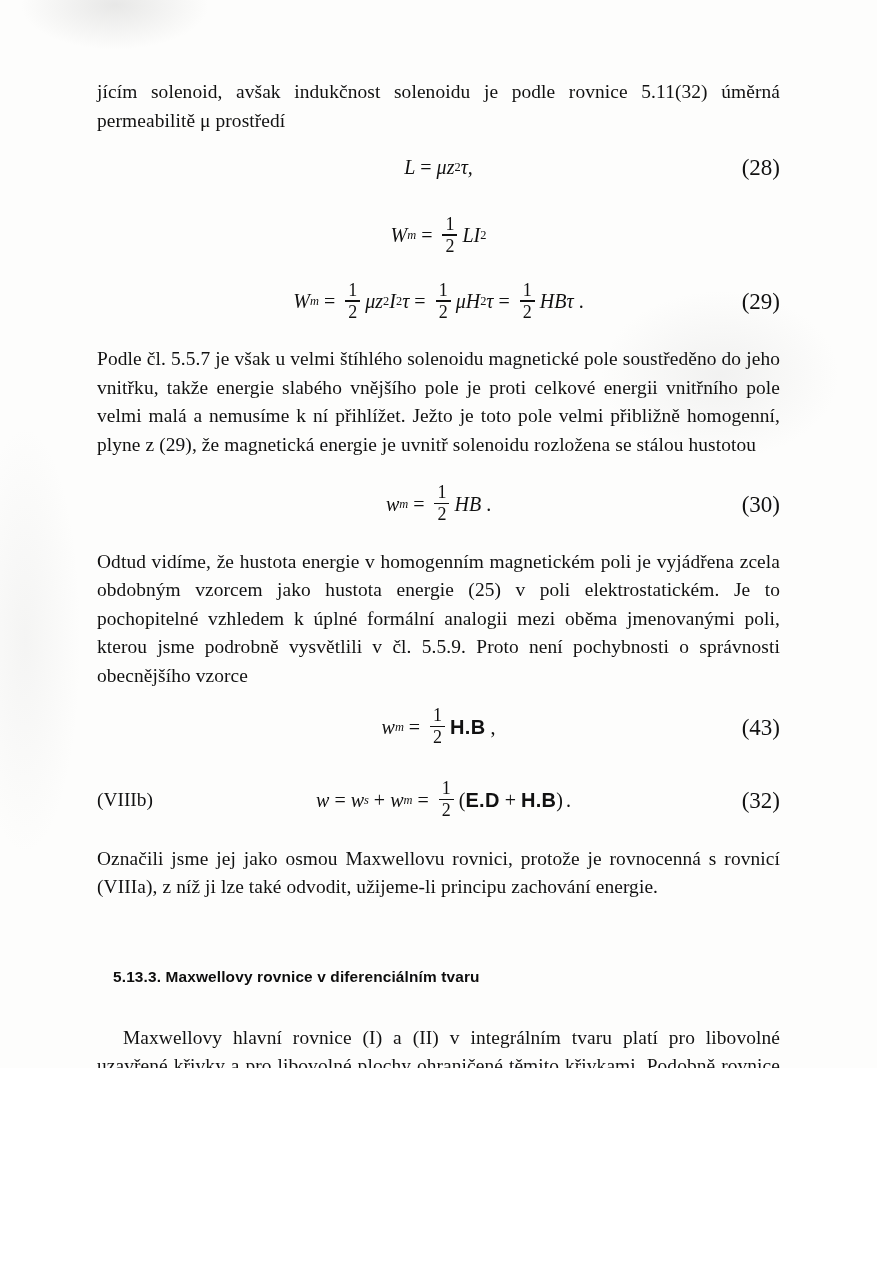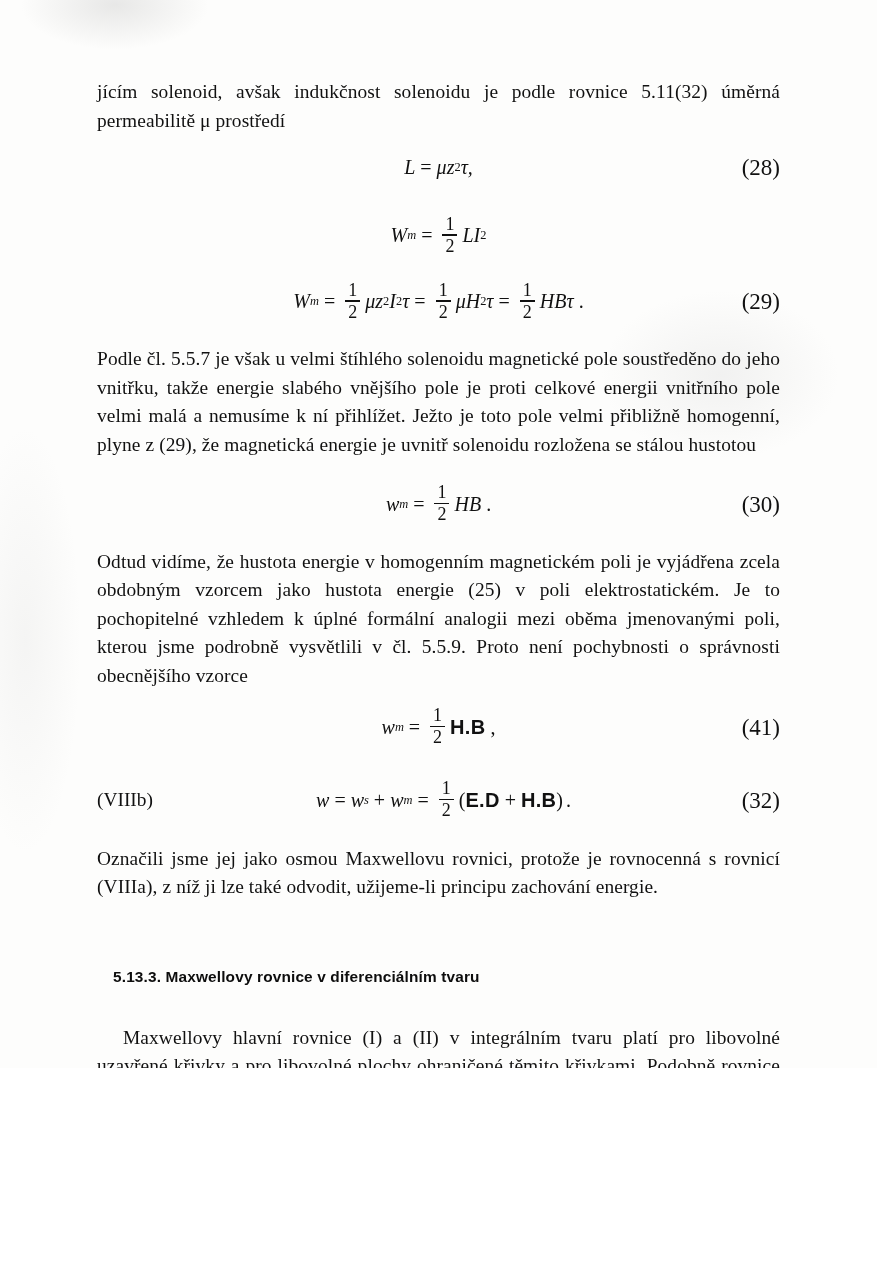--- a/index.html
+++ b/index.html
@@ -278,21 +278,21 @@
         <span class="frac">
           <span class="num">1</span>
           <span class="bar"></span>
           <span class="den">2</span>
         </span>
         <span class="vec">H</span>
           <span class="vec">.</span>
           <span class="vec">B</span>
           <span style="margin-left:5px;">,</span>
       </span>
-      <span class="eq-num">(41)</span>
+      <span class="eq-num">(43)</span>
     </div>
 
     <div class="par-gap-s"></div>
 
 
     <div class="par-gap-s"></div>
 
     <div class="eq-row" style="height:50px;">
       <span class="eq-tag-left">(VIIIb)</span>
       <span class="eq-body" style="margin-left:10px;">

